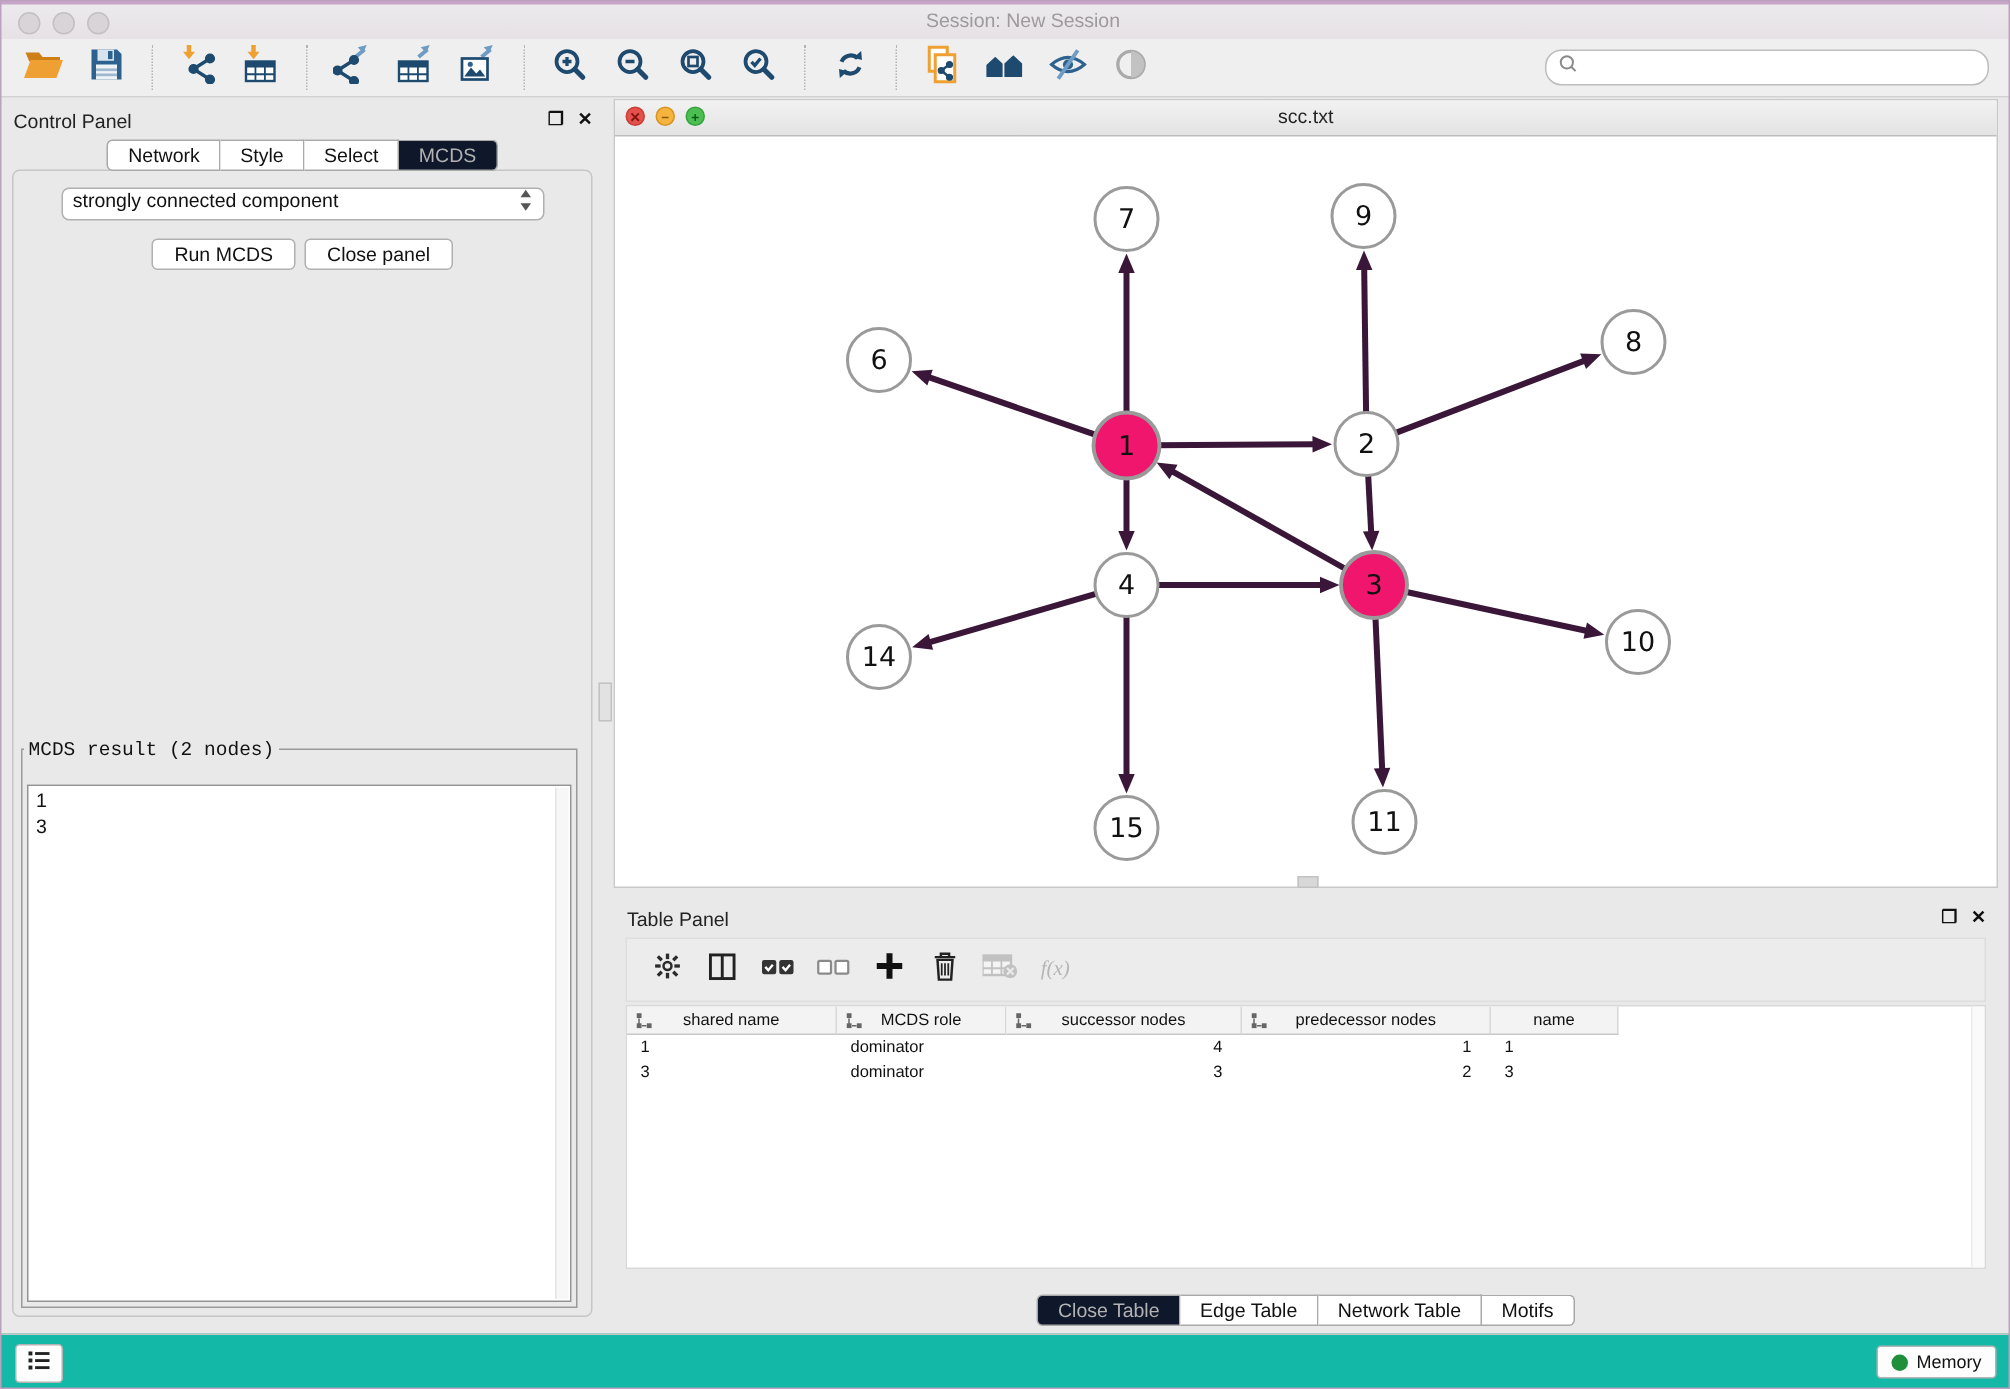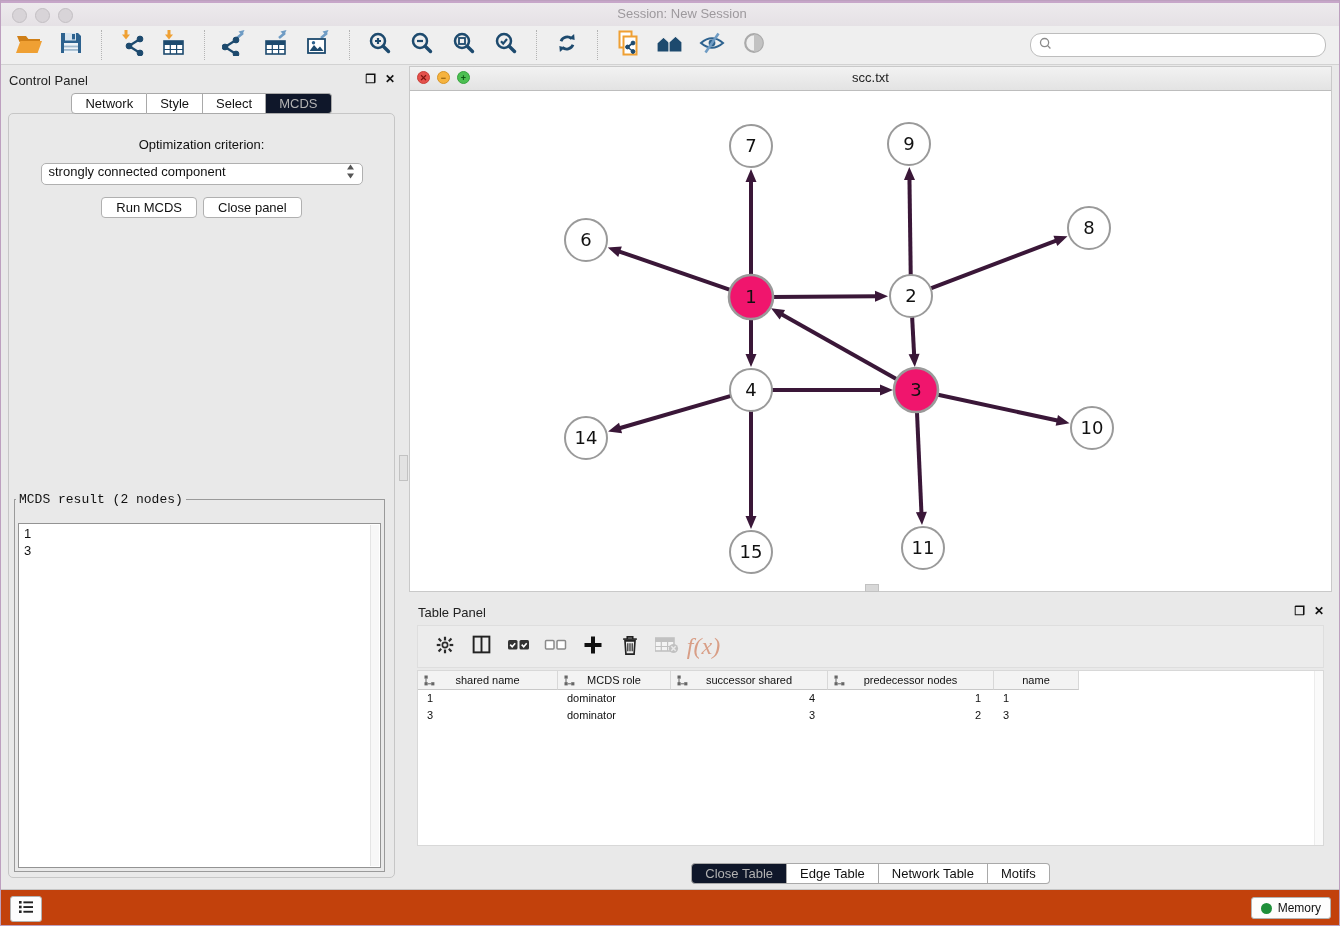--- a/index.html
+++ b/index.html
@@ -67,36 +67,36 @@
   .net-title{text-align:center;line-height:22px;font-size:13px;color:#222;}
   .net-canvas{position:absolute;top:23px;left:0;right:0;bottom:0;}
   .canvas-grip{position:absolute;left:455px;bottom:-1px;width:12px;height:6px;background:#d8d8d8;border:1px solid #c2c2c2;}
 
   
   .table-panel{position:absolute;left:409px;top:600px;width:923px;height:290px;}
   .tp-toolbar{position:absolute;top:25px;left:8px;right:8px;height:43px;background:#ececec;
     border:1px solid #dedede;display:flex;align-items:center;padding:0 8px;box-sizing:border-box;}
   .tpi{width:37px;height:32px;display:flex;align-items:center;justify-content:center;}
   .tpi.disabled{opacity:.45;}
-  .fx{font-family:"Liberation Serif",serif;font-style:italic;font-size:24px;color:#c2410c;}
+  .fx{font-family:"Liberation Serif",serif;font-style:italic;font-size:14px;color:#737373;}
   .table-wrap{position:absolute;top:70px;left:8px;right:8px;bottom:44px;background:#fff;
     border:1px solid #d8d8d8;overflow:hidden;}
   .thead{display:flex;}
   .th{height:19px;background:#f3f3f3;border-right:1px solid #d8d8d8;border-bottom:1px solid #c9c9c9;
     display:flex;align-items:center;justify-content:center;gap:5px;font-size:11px;color:#111;box-sizing:border-box;position:relative;}
   .th .hicon{position:absolute;left:6px;top:4px;}
   .trow{display:flex;}
   .td{height:17px;line-height:16px;font-size:11px;color:#111;box-sizing:border-box;overflow:hidden;}
   .td.left{text-align:left;padding-left:9px;}
   .td.right{text-align:right;padding-right:13px;}
   .tbl-scroll{position:absolute;right:0;top:0;bottom:0;width:8px;background:#fafafa;border-left:1px solid #ececec;}
   .tp-tabs{position:absolute;bottom:6px;left:0;right:0;display:flex;justify-content:center;}
 
   
-  .status-bar{position:absolute;left:0;right:0;bottom:0;height:36px;background:#c2410c;border-top:1px solid #c6c6c6;}
+  .status-bar{position:absolute;left:0;right:0;bottom:0;height:36px;background:#14b8a6;border-top:1px solid #c6c6c6;}
   .list-btn{position:absolute;left:10px;top:6px;width:30px;height:24px;background:#fdfdfd;border:1px solid #b3b3b3;
     border-radius:3px;display:flex;align-items:center;justify-content:center;}
   .memory-btn{position:absolute;right:9px;top:7px;height:22px;background:#fdfdfd;border:1px solid #b3b3b3;
     border-radius:3px;display:flex;align-items:center;gap:6px;padding:0 9px;font-size:12px;color:#111;box-sizing:border-box;}
   .mem-dot{width:11px;height:11px;border-radius:50%;background:#1f8f3a;}
 </style>
 </head>
 <body>
 
 <div class="frame"></div>
@@ -275,21 +275,20 @@
       <span>✕</span>
     </span>
   </div>
   <div class="cp-tabs" id="cp-tabs">
       <div class="tabbtn">Network</div>
       <div class="tabbtn">Style</div>
       <div class="tabbtn">Select</div>
       <div class="tabbtn sel">MCDS</div>
     </div>
   <div class="cp-body">
-    <div class="opt-label">Optimization criterion:</div>
     <div class="criterion">
       <span>strongly connected component</span>
       <span class="stretch"></span>
       <span>
         <svg width="9" height="15" viewBox="0 0 9 15">
             <path d="M4.5 0.5L8 5.5H1z" fill="#555"></path>
             <path d="M4.5 14.5L1 9.5h7z" fill="#555"></path>
           </svg>
       </span>
     </div>
@@ -467,21 +466,21 @@
           </svg>
           <span>MCDS role</span>
         </div>
         <div class="th" style="width: 157px;">
           <svg class="hicon" width="11" height="11" viewBox="0 0 11 11">
             <rect x="0.5" y="0.5" width="3.2" height="3.2" fill="#666"></rect>
             <rect x="0.5" y="7.2" width="3.2" height="3.2" fill="#666"></rect>
             <rect x="7.2" y="7.2" width="3.2" height="3.2" fill="#666"></rect>
             <path d="M2 4v4.8M4 8.8h3" stroke="#666" fill="none"></path>
           </svg>
-          <span>successor shared</span>
+          <span>successor nodes</span>
         </div>
         <div class="th" style="width: 166px;">
           <svg class="hicon" width="11" height="11" viewBox="0 0 11 11">
             <rect x="0.5" y="0.5" width="3.2" height="3.2" fill="#666"></rect>
             <rect x="0.5" y="7.2" width="3.2" height="3.2" fill="#666"></rect>
             <rect x="7.2" y="7.2" width="3.2" height="3.2" fill="#666"></rect>
             <path d="M2 4v4.8M4 8.8h3" stroke="#666" fill="none"></path>
           </svg>
           <span>predecessor nodes</span>
         </div>

